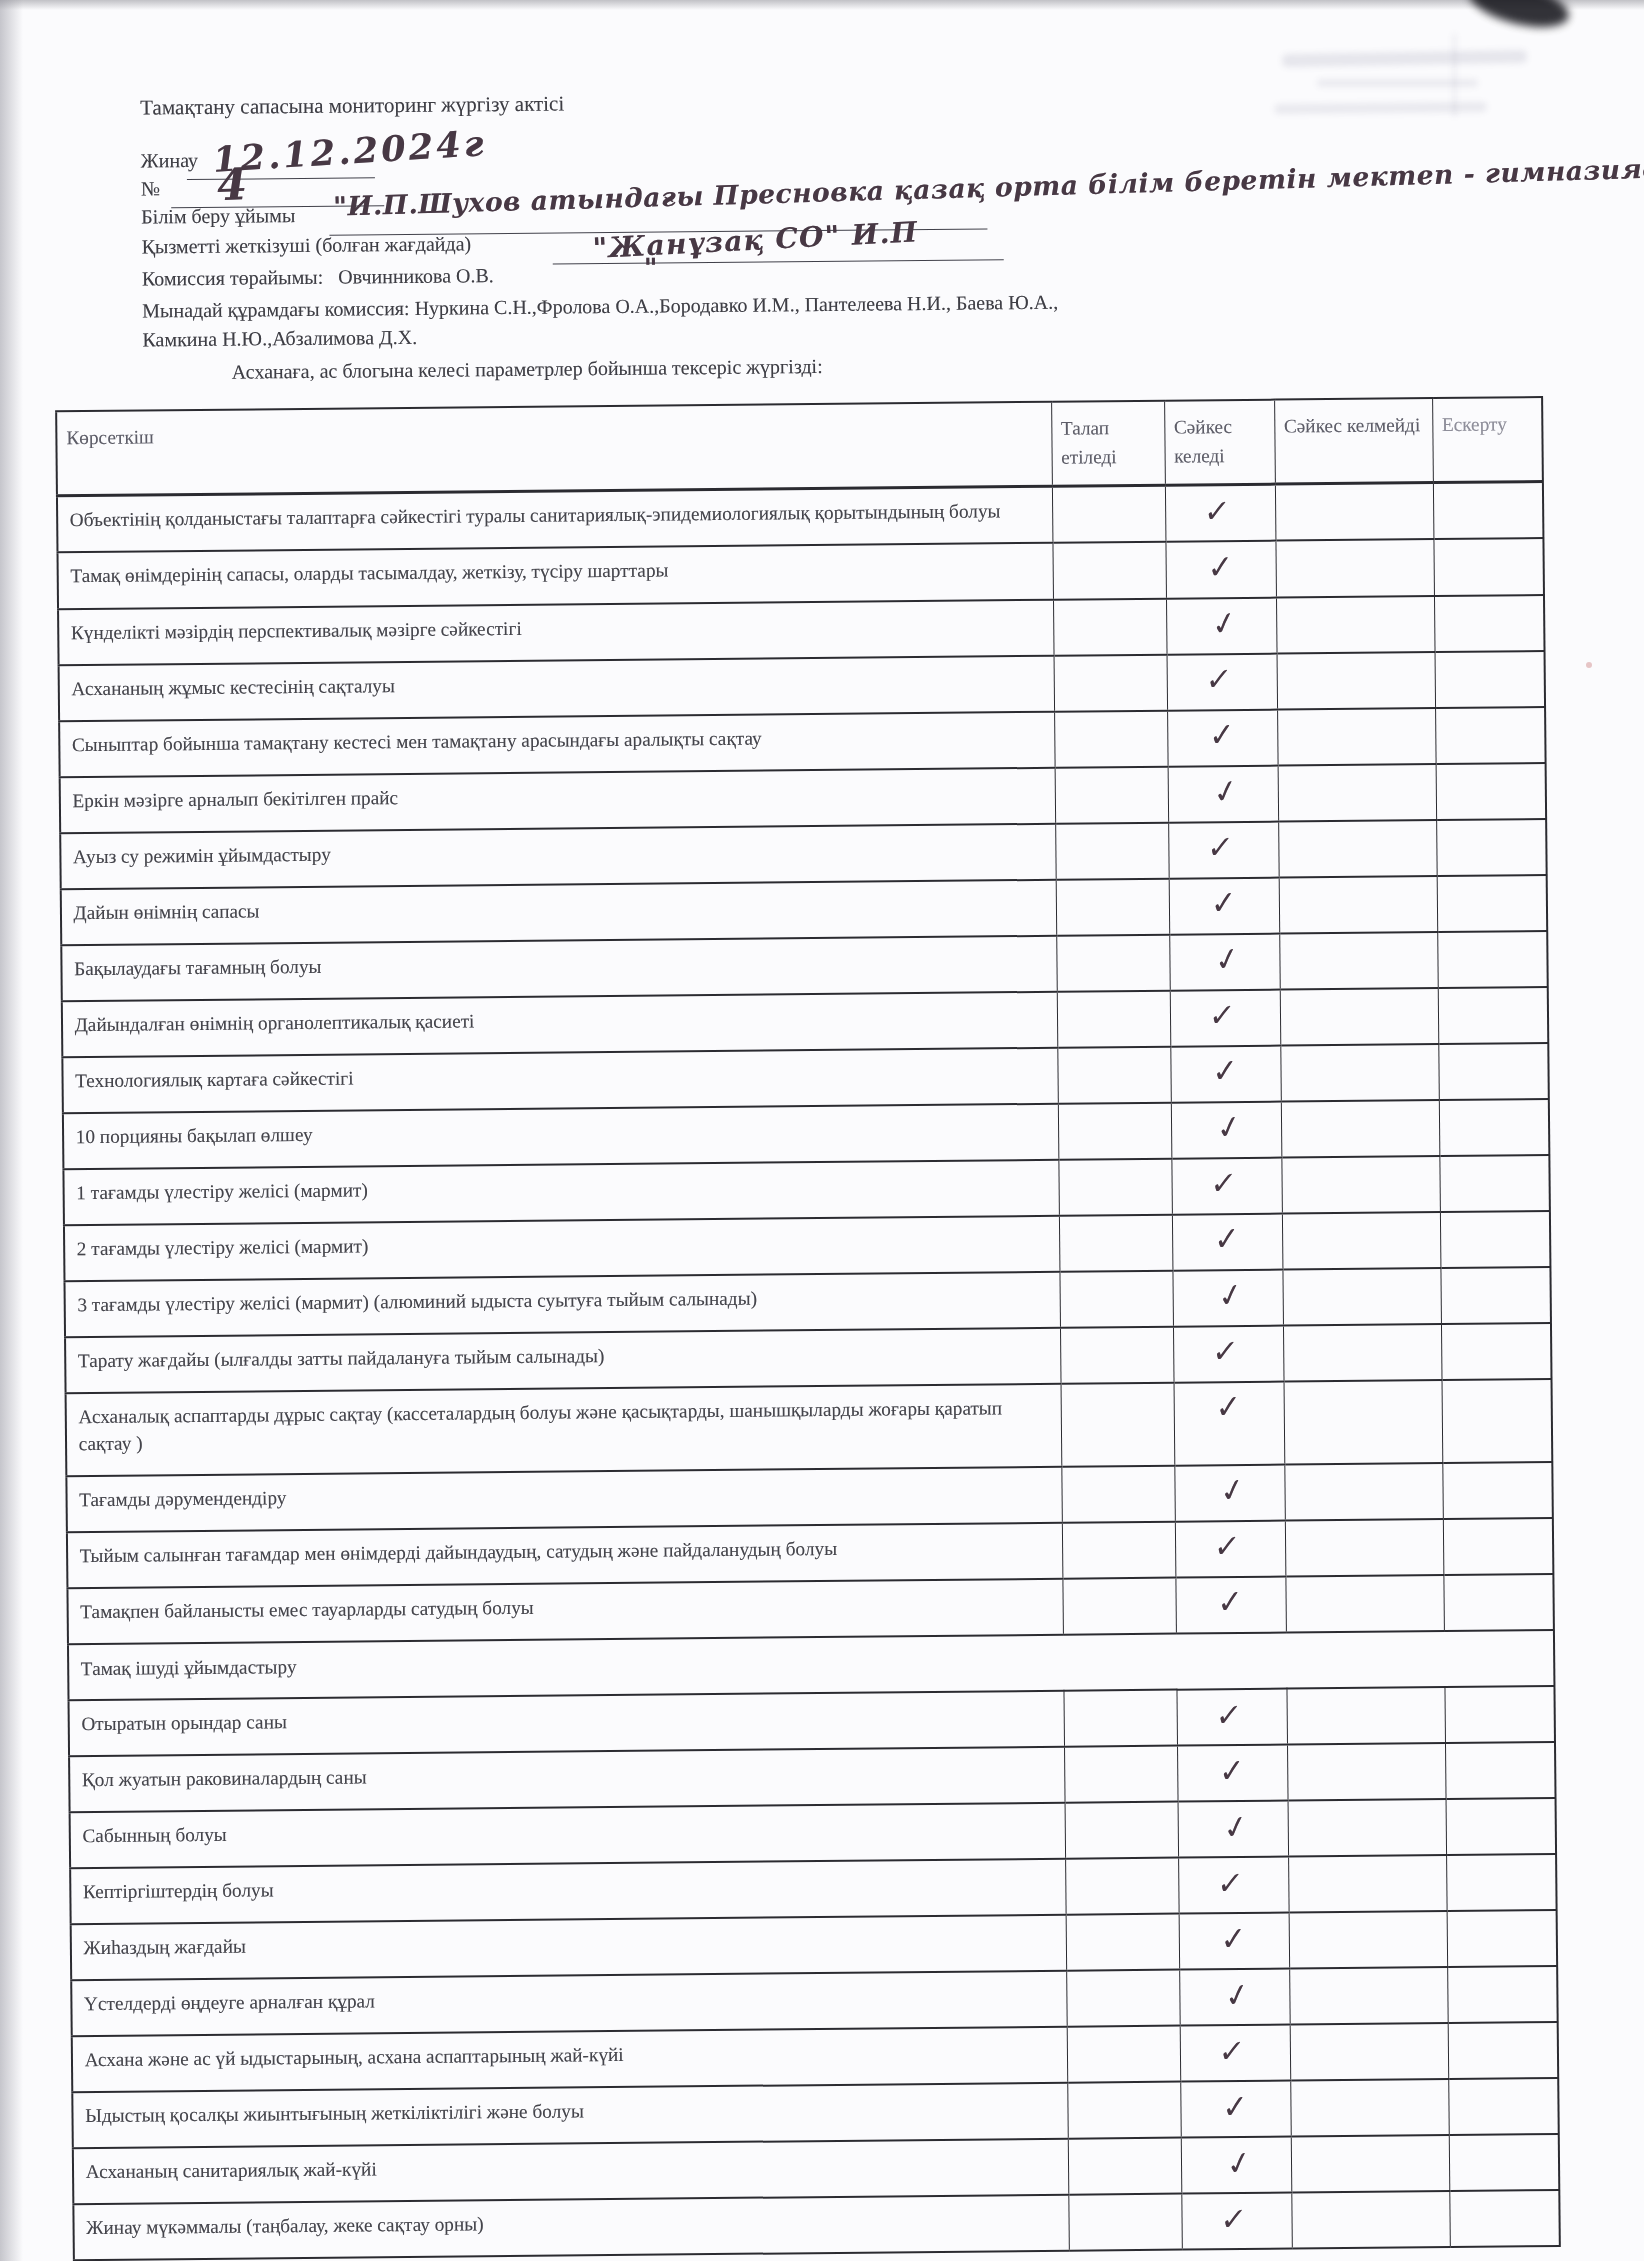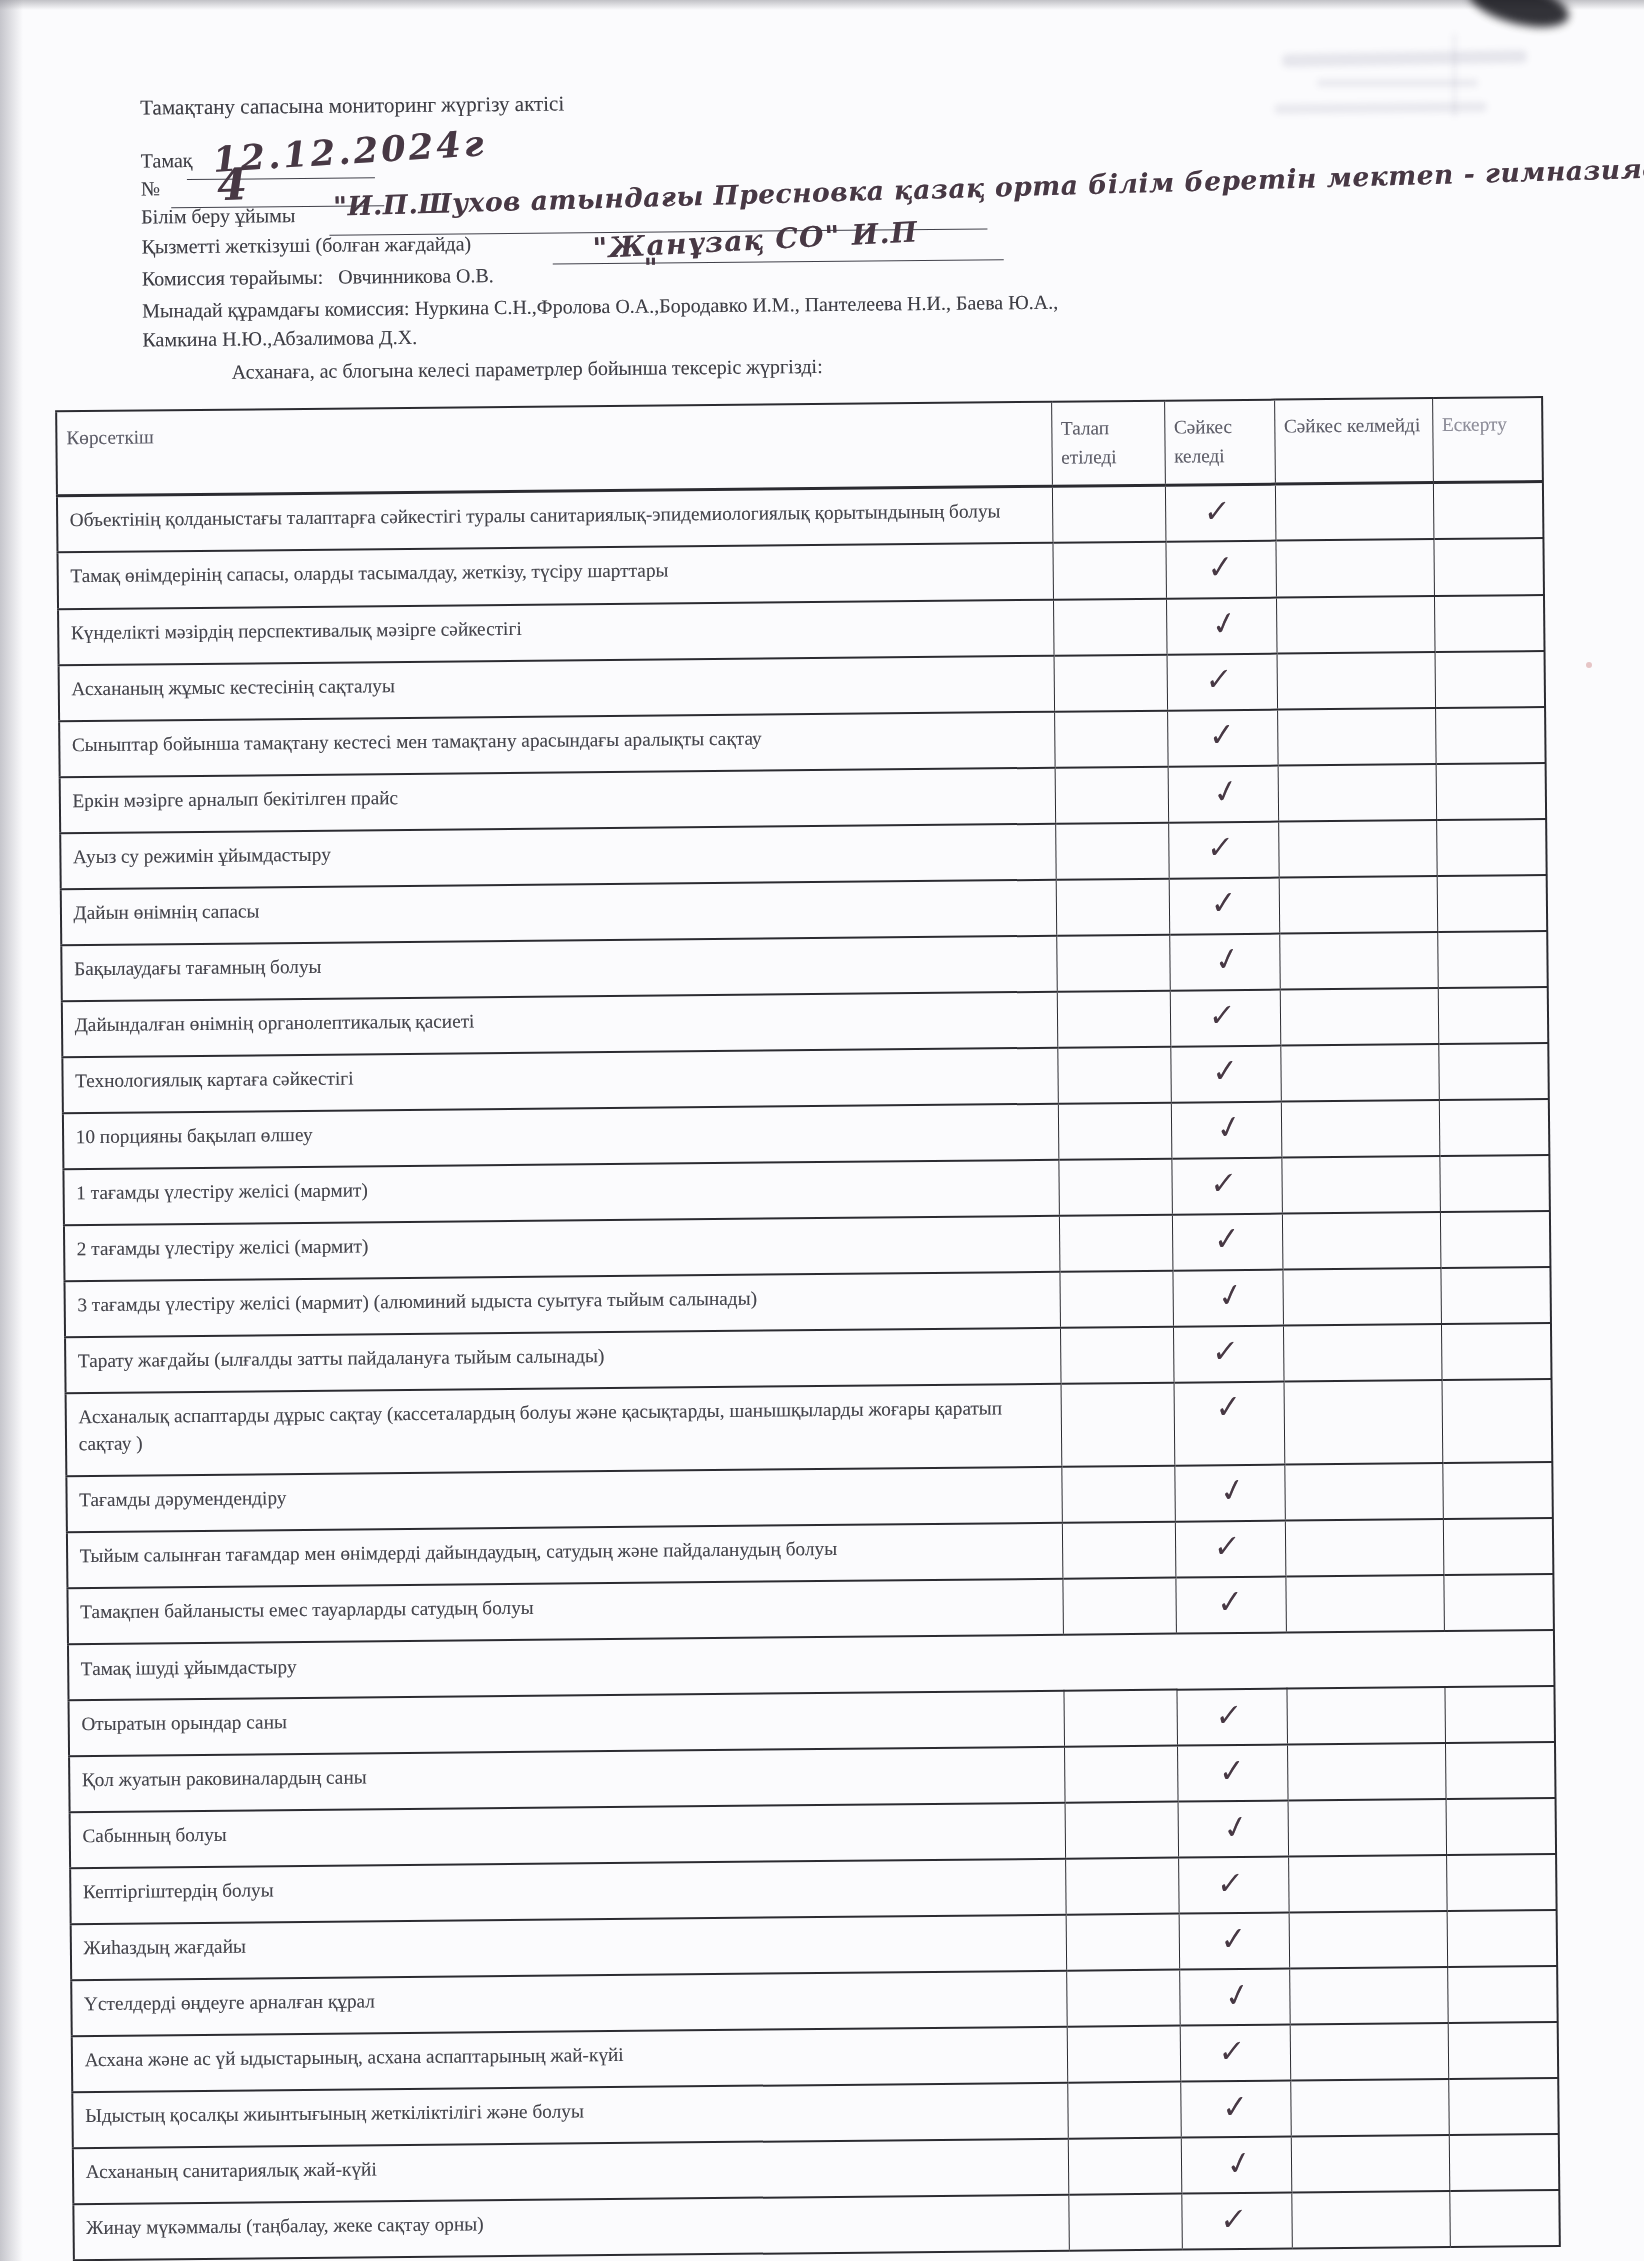--- a/index.html
+++ b/index.html
@@ -77,21 +77,21 @@
   <div class="ghost g2"></div>
   <div class="ghost g3"></div>
   <div class="ghost g4"></div>
   <div class="speck"></div>
 
   <div class="tilt">
 
     <div class="line title">Тамақтану сапасына мониторинг жүргізу актісі</div>
 
     <div class="line l-date">
-      <span>Тамақ</span>
+      <span>Жинау</span>
       <span class="u u-date"></span>
       <span class="hw hw-date" style="color: rgb(71, 56, 68);">12.12.2024г</span>
     </div>
 
     <div class="line l-num">
       <span>№</span>
       <span class="u u-num"></span>
       <span class="hw hw-num" style="color: rgb(71, 56, 68);">4</span>
     </div>
 

